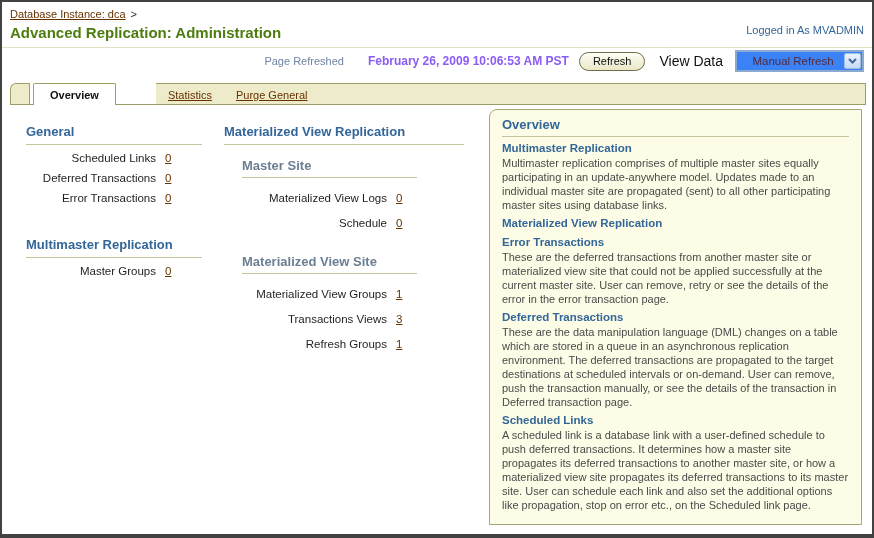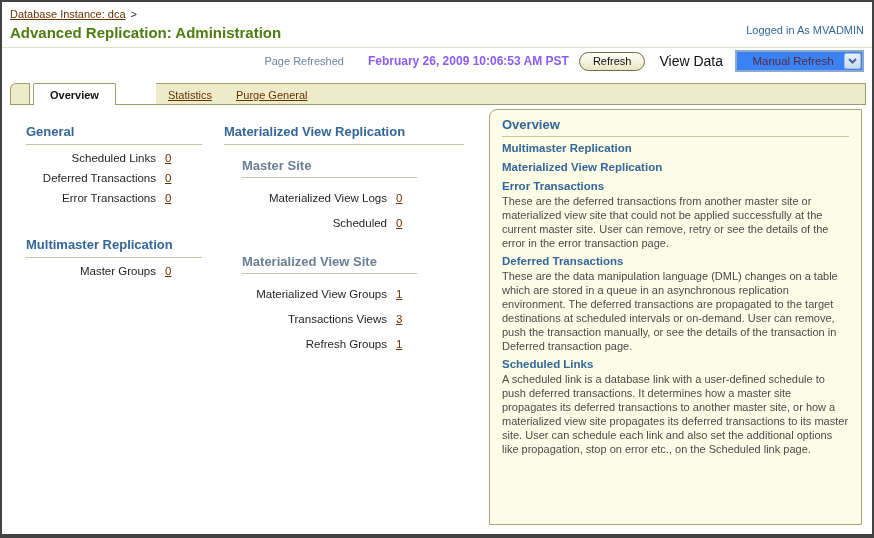--- a/index.html
+++ b/index.html
@@ -140,21 +140,21 @@
   <div class="col col-mid">
     <h3 class="sec">Materialized View Replication</h3>
     <div class="mid-group">
       <h4 class="subsec">Master Site</h4>
       <div class="rows">
         <div class="stat-row">
           <span class="stat-lbl">Materialized View Logs</span>
           <a class="stat-val">0</a>
         </div>
         <div class="stat-row">
-          <span class="stat-lbl">Scheduled</span>
+          <span class="stat-lbl">Schedule</span>
           <a class="stat-val">0</a>
         </div>
       </div>
       <h4 class="subsec" style="margin-top:12px;">Materialized View Site</h4>
       <div class="rows">
         <div class="stat-row">
           <span class="stat-lbl">Materialized View Groups</span>
           <a class="stat-val">1</a>
         </div>
         <div class="stat-row">
@@ -166,20 +166,21 @@
           <a class="stat-val">1</a>
         </div>
       </div>
     </div>
   </div>
 
   <div class="panel">
     <div class="panel-title">Overview</div>
     <div class="panel-sec">
       <div class="panel-h">Multimaster Replication</div>
+      <div class="panel-p">Multimaster replication comprises of multiple master sites equally participating in an update-anywhere model. Updates made to an individual master site are propagated (sent) to all other participating master sites using database links.</div>
     </div>
     <div class="panel-sec">
       <div class="panel-h">Materialized View Replication</div>
     </div>
     <div class="panel-sec">
       <div class="panel-h">Error Transactions</div>
       <div class="panel-p">These are the deferred transactions from another master site or materialized view site that could not be applied successfully at the current master site. User can remove, retry or see the details of the error in the error transaction page.</div>
     </div>
     <div class="panel-sec">
       <div class="panel-h">Deferred Transactions</div>

